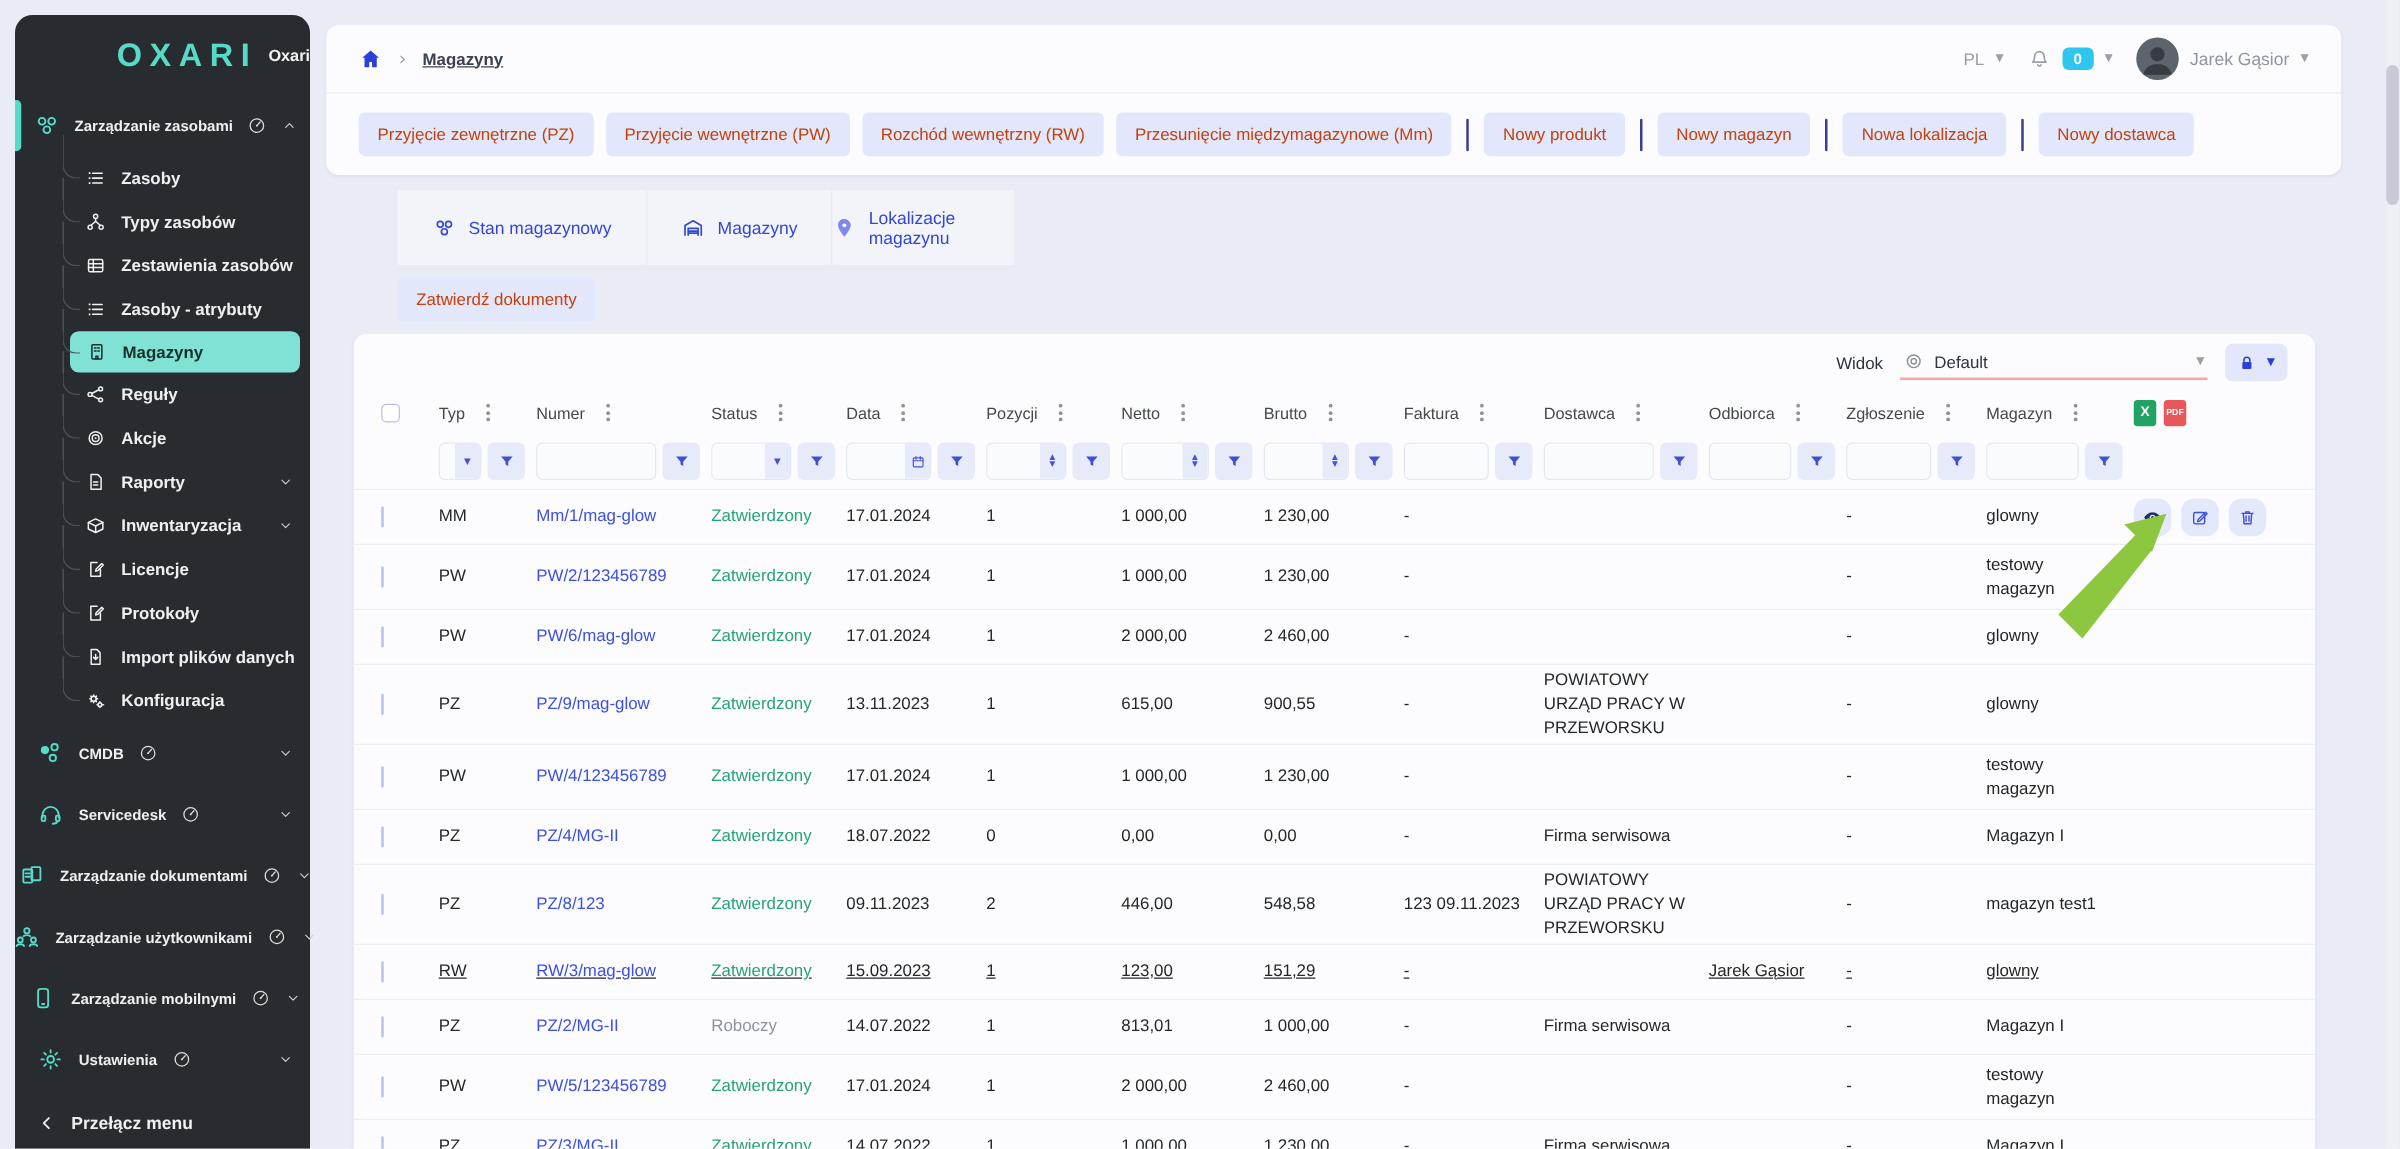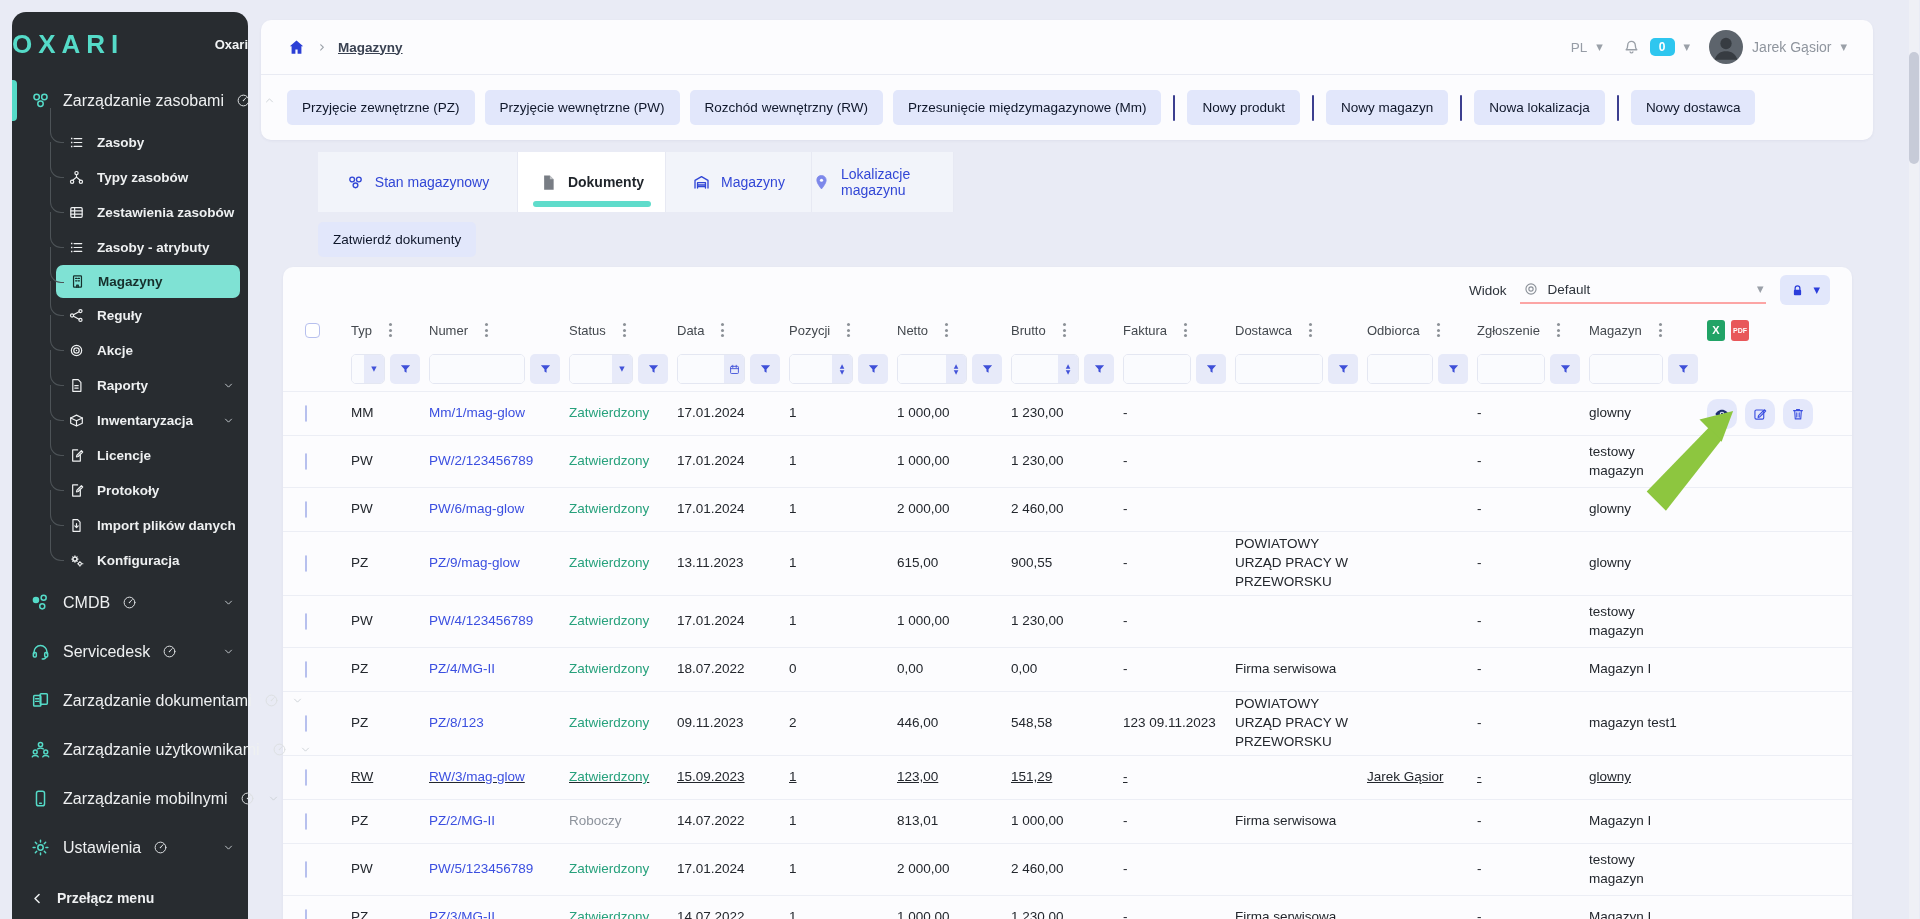--- a/index.html
+++ b/index.html
@@ -9,25 +9,25 @@
     background:#e9ebf5;
     font-family:"Liberation Sans","DejaVu Sans",sans-serif;
     -webkit-font-smoothing: antialiased;
   }
   .svgi { display:inline-flex; }
   .svgi svg { width:100%; height:100%; display:block; }
 
   
   .sidebar { position:absolute; left:12px; top:12px; width:236px; height:907px;
     background:#282c30; border-radius:14px 14px 0 0; color:#eef0f1; z-index:3; }
-  .logo-row { height:64px; display:flex; align-items:center; justify-content:space-between; gap:9px; }
+  .logo-row { height:64px; display:flex; align-items:center; justify-content:flex-end; gap:9px;margin-left:36px; }
   .logo-main { color:#55dbc8; font-size:26px; font-weight:700; letter-spacing:6px; }
   .logo-sub { color:#f2f4f5; font-size:13px; font-weight:700; }
   .side-item { display:flex; align-items:center; gap:12px; padding:0 13px 0 18px; position:relative; cursor:pointer; }
-  .side-item.section { height:49px; font-size:16px; font-weight:400; }
+  .side-item.section { height:49px; font-size:12px; font-weight:700;justify-content:center; }
   .side-item.child { height:35px; font-size:13.5px; font-weight:600; padding-left:56px; }
   .side-item.footer { height:44px; font-size:14px; font-weight:700; margin-top:4px; }
   .s-icon { flex:none; color:#55dbc8; }
   .section .s-icon { width:21px; height:21px; }
   .child .s-icon { width:17px; height:17px; color:#eef0f1; }
   .footer .s-icon { width:15px; height:15px; color:#eef0f1; }
   .s-label { white-space:nowrap; }
   .gauge-ic { width:15px; height:15px; color:#dde0e2; flex:none; }
   .chev { margin-left:auto; width:13px; height:13px; color:#cbd0d4; flex:none; }
   .side-item.child::before { content:""; position:absolute; left:38px; top:-17px; width:13px; height:34px;
@@ -51,21 +51,21 @@
   .top-right { margin-left:auto; display:flex; align-items:center; gap:9px; color:#969ca6; font-size:13.5px; }
   .caret { font-size:8.5px; color:#9aa0a8; font-family:"DejaVu Sans",sans-serif; }
   .bell { width:19px; height:19px; color:#9aa0a8; margin-left:10px; cursor:pointer; }
   .badge { background:#2ec6ef; color:#fff; font-size:12px; font-weight:700; padding:2px 9px; border-radius:5px; cursor:pointer; }
   .avatar { width:34px; height:34px; border-radius:50%; background:#5d646c; margin-left:10px; overflow:hidden; flex:none; cursor:pointer; }
   .avatar .svgi { width:34px; height:34px; color:#373c42; }
   .user-name { color:#8f959e; font-size:14px; }
 
   .divider-h { height:1px; background:#e9ebf3; }
   .toolbar-row { display:flex; align-items:center; gap:10px; padding:15px 26px; }
-  .tbtn { background:#e2e7fb; color:#0f172a; font-size:13.5px; padding:10px 15px; border-radius:5px;
+  .tbtn { background:#e2e7fb; color:#c2410c; font-size:13.5px; padding:10px 15px; border-radius:5px;
     border:none; cursor:pointer; font-family:inherit; white-space:nowrap; }
   .vsep { width:2px; height:26px; background:#3c3f8f; border-radius:1px; margin:0 2px; flex:none; }
 
   .tabstrip { display:flex; margin-top:12px; padding-left:57px; height:60px; }
   .tab { display:flex; align-items:center; justify-content:center; gap:10px; background:#f2f4fa;
     border-right:1px solid #e7e9f3; font-size:14px; color:#3247d6; position:relative; cursor:pointer; }
   .tab:nth-child(1){ width:200px; } .tab:nth-child(2){ width:148px; } .tab:nth-child(3){ width:146px; }
   .tab:nth-child(4){ width:142px; } .tab:nth-child(5){ width:216px; }
   .tab.active { background:#fff; color:#1f242a; font-weight:700; }
   .tab-underline { position:absolute; bottom:5px; left:50%; transform:translateX(-50%);
@@ -498,30 +498,20 @@
   <div class="tabstrip" id="tabs">
       <div class="tab">
         <span class="svgi t-icon ti-cubes">
           <svg viewBox="0 0 24 24" fill="none" stroke="currentColor" stroke-width="1.7" stroke-linecap="round" stroke-linejoin="round">
             <circle cx="7.8" cy="8.2" r="3"></circle>
             <circle cx="16.2" cy="8.2" r="3"></circle>
             <circle cx="12" cy="15.6" r="3"></circle>
           </svg>
         </span>
         <span>Stan magazynowy</span>
-      </div>
-      <div class="tab active">
-        <span class="svgi t-icon ti-doc">
-          <svg viewBox="0 0 24 24" fill="currentColor">
-            <path d="M6.5 3h7.2l4.8 4.8V21h-12z"></path>
-            <path fill="#fff" opacity=".5" d="M13.7 3v4.8h4.8z"></path>
-          </svg>
-        </span>
-        <span>Dokumenty</span>
-        <span class="tab-underline"></span>
       </div>
       <div class="tab">
         <span class="svgi t-icon ti-warehouse">
           <svg viewBox="0 0 24 24" fill="none" stroke="currentColor" stroke-width="1.7" stroke-linecap="round" stroke-linejoin="round">
             <path d="M3.8 19V9.4L12 4.6l8.2 4.8V19"></path>
             <path d="M7 19v-6.8h10V19M7 15h10M7 17h10"></path>
           </svg>
         </span>
         <span>Magazyny</span>
       </div>

